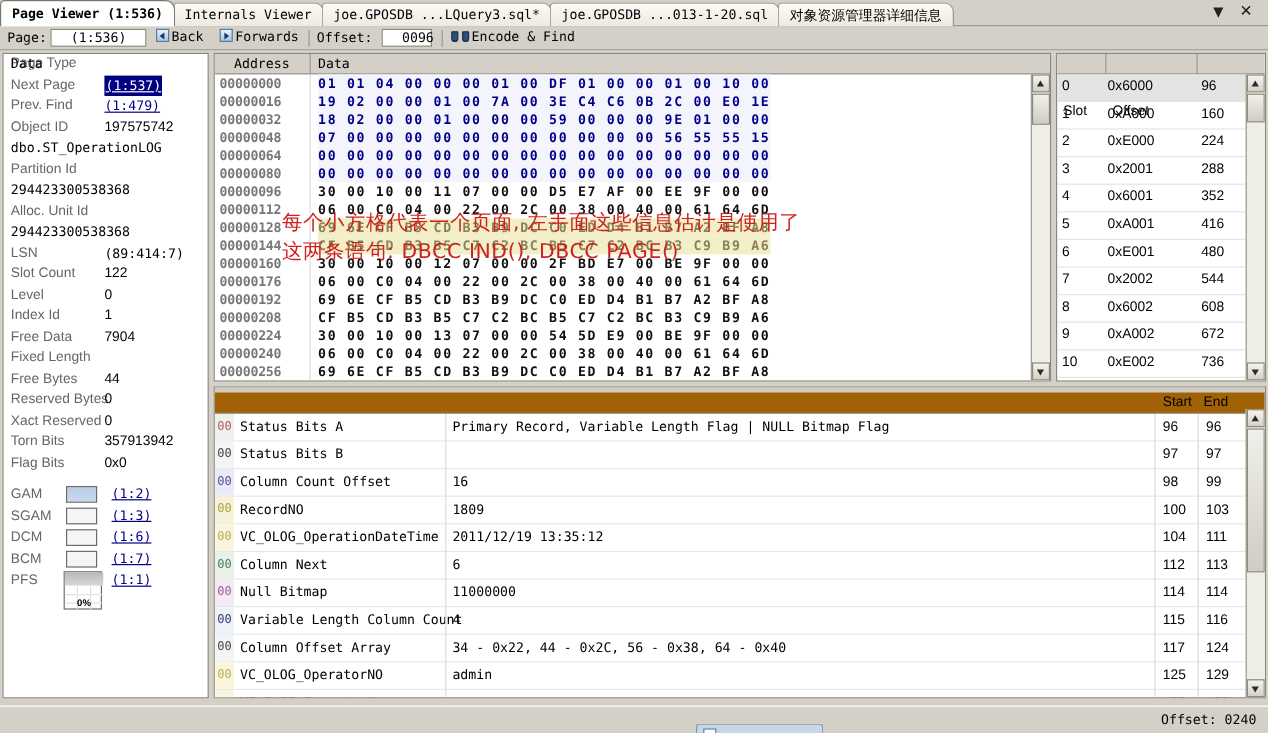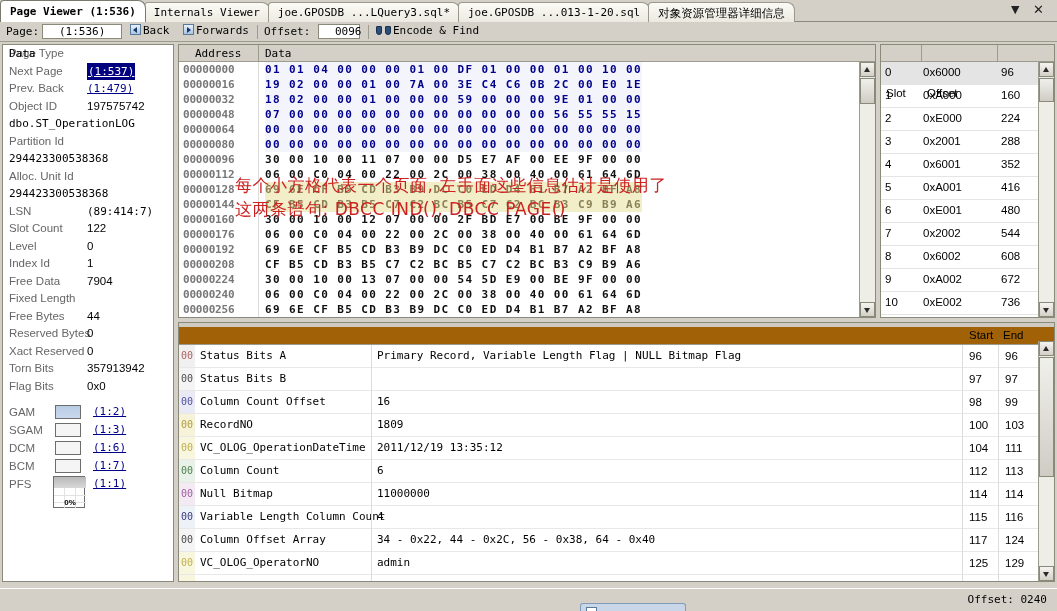--- a/index.html
+++ b/index.html
@@ -332,21 +332,21 @@
     <span class="field" style="left:318px; width:42px;">0096</span>
     <span class="sep" style="left:368px;"></span>
     <span class="btn" style="left:376px;"><span class="binoc"><i class="a"></i><i class="b"></i></span><span>Encode &amp; Find</span></span>
   </div>
 
   <div id="main">
 
     <div id="props">
         <div class="prow"><span class="pkey">Page Type</span><span class="pval wide">Data</span></div>
         <div class="prow"><span class="pkey">Next Page</span><span class="pval sel">(1:537)</span></div>
-        <div class="prow"><span class="pkey">Prev. Back</span><span class="pval link">(1:479)</span></div>
+        <div class="prow"><span class="pkey">Prev. Find</span><span class="pval link">(1:479)</span></div>
         <div class="prow"><span class="pkey">Object ID</span><span class="pval num">197575742</span></div>
         <div class="prow">
           <span class="pval wide">dbo.ST_OperationLOG</span>
         </div>
         <div class="prow"><span class="pkey">Partition Id</span></div>
         <div class="prow">
           <span class="pval wide">294423300538368</span>
         </div>
         <div class="prow"><span class="pkey">Alloc. Unit Id</span></div>
         <div class="prow">
@@ -621,21 +621,21 @@
             <span class="dname">VC_OLOG_OperationDateTime</span>
             <span class="dsep"></span>
             <span class="dval">2011/12/19 13:35:12</span>
             <span class="vsepa"></span>
             <span class="dstart">104</span>
             <span class="vsepb"></span>
             <span class="dend">111</span>
           </div>
           <div class="drow">
             <span class="badge" style="color: rgb(80, 128, 80); background: rgb(232, 242, 232);">00</span>
-            <span class="dname">Column Count</span>
+            <span class="dname">Column Next</span>
             <span class="dsep"></span>
             <span class="dval">6</span>
             <span class="vsepa"></span>
             <span class="dstart">112</span>
             <span class="vsepb"></span>
             <span class="dend">113</span>
           </div>
           <div class="drow">
             <span class="badge" style="color: rgb(160, 96, 160); background: rgb(244, 234, 244);">00</span>
             <span class="dname">Null Bitmap</span>

